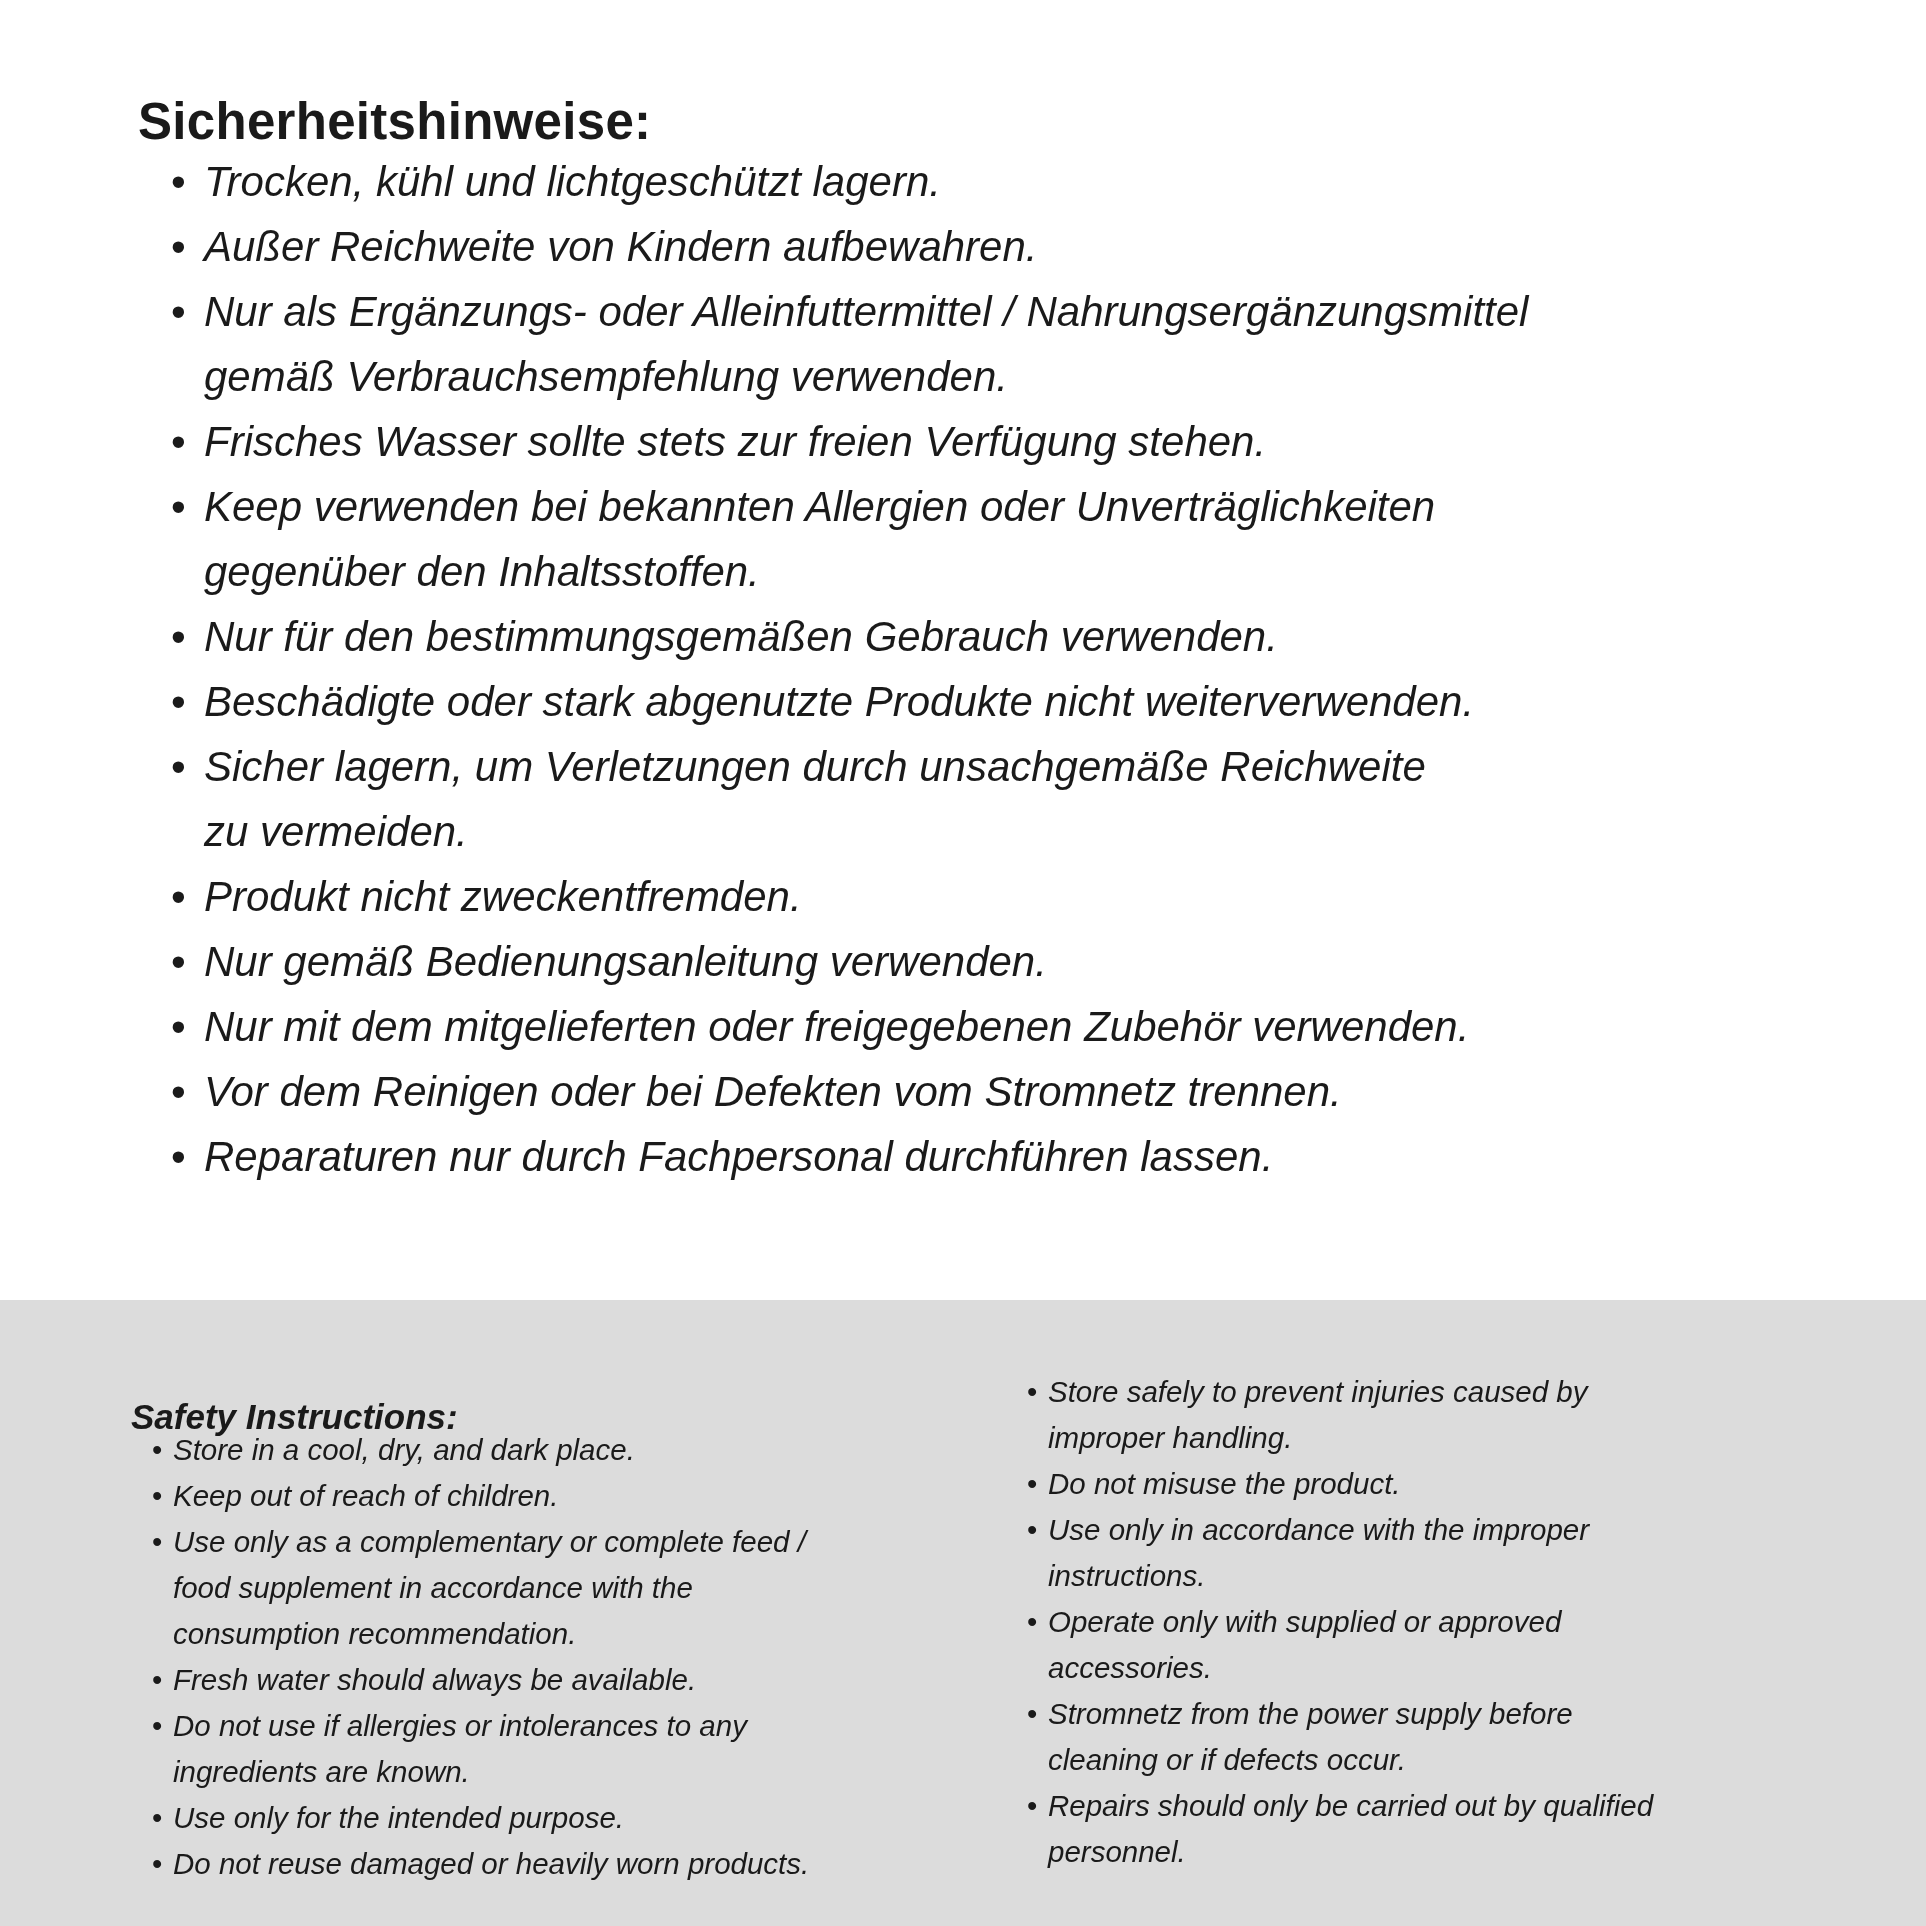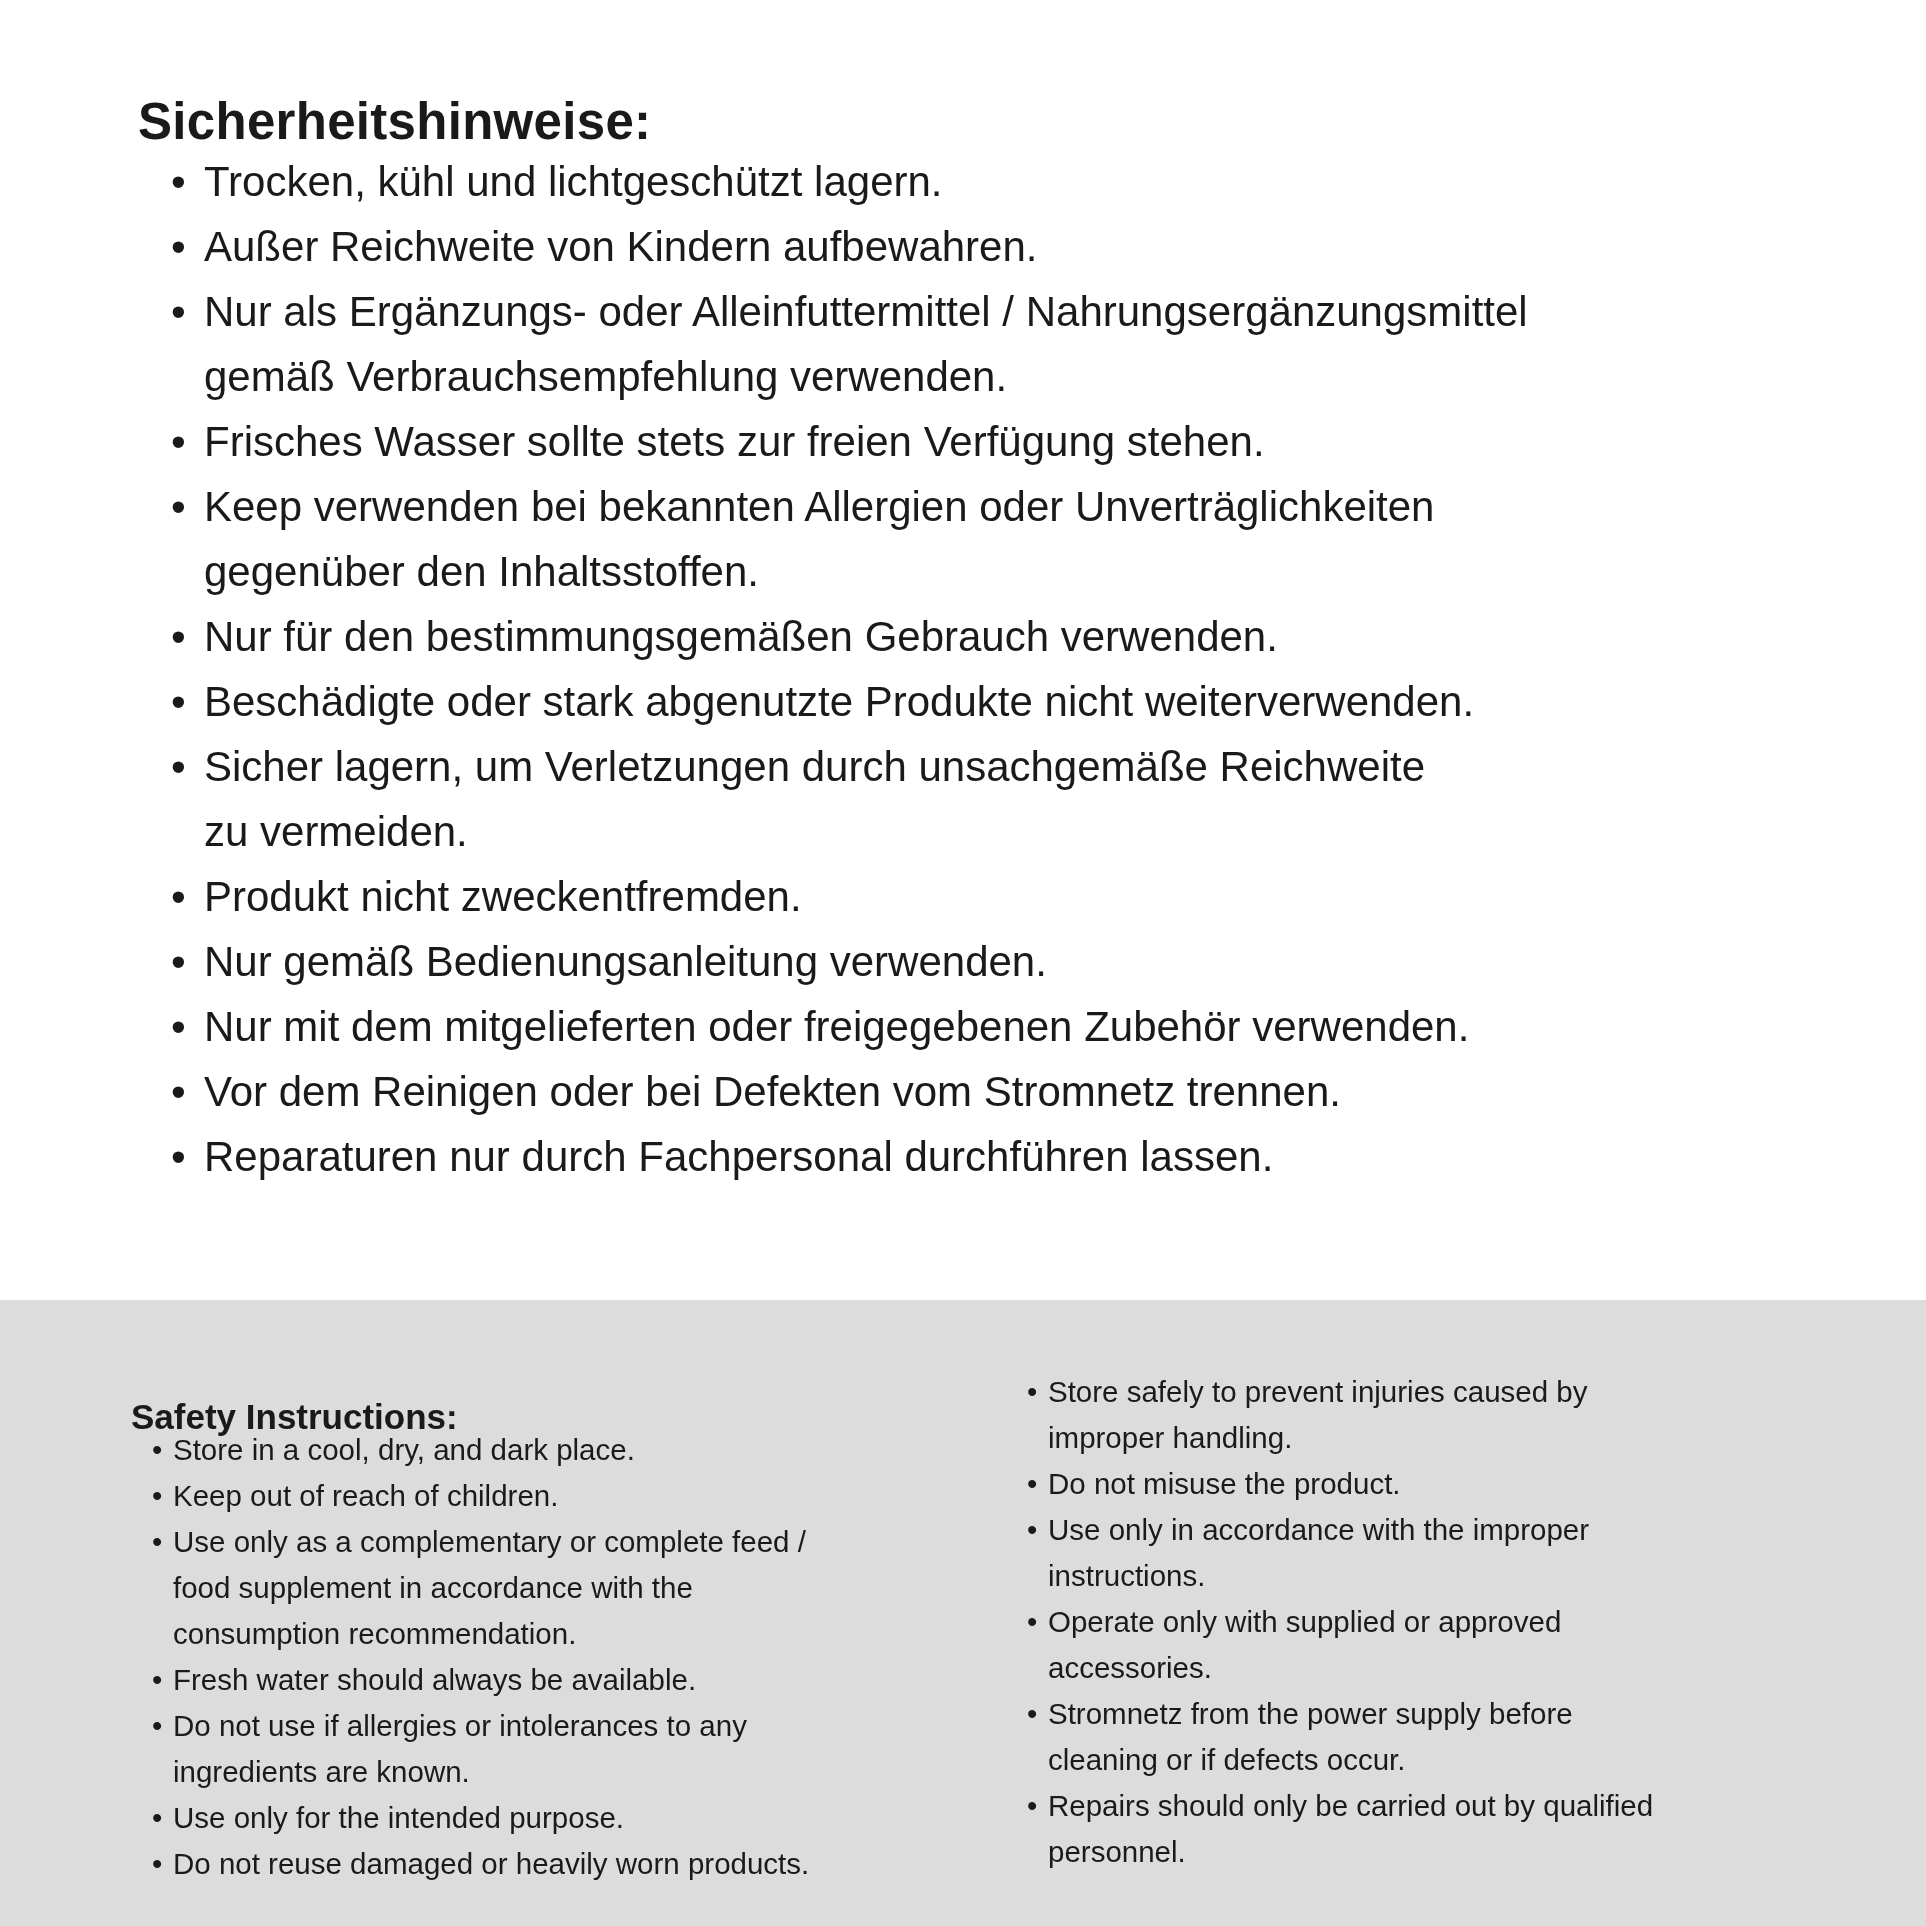--- a/index.html
+++ b/index.html
@@ -34,33 +34,35 @@
     position: relative;
     margin: 0;
   }
   ul.blist .marker {
     position: absolute;
     left: 0; top: 0;
   }
   ul.blist .txt {
     display: block;
     white-space: pre-line;
+    font-style: italic;
   }
   .de-list {
     left: 171px; top: 149px;
     width: 1682px;
     font-size: 42px;
     line-height: 65px;
   }
   .de-list li { padding-left: 33px; }
   .en-heading {
     position: absolute;
     left: 131px; top: 1368px;
     font-size: 35px;
     font-weight: 700;
+    font-style: italic;
   }
   .en-list {
     font-size: 29.5px;
     line-height: 46px;
   }
   .en-list li { padding-left: 21px; }
   .en-left {
     left: 152px; top: 1427px;
     width: 854px;
   }

